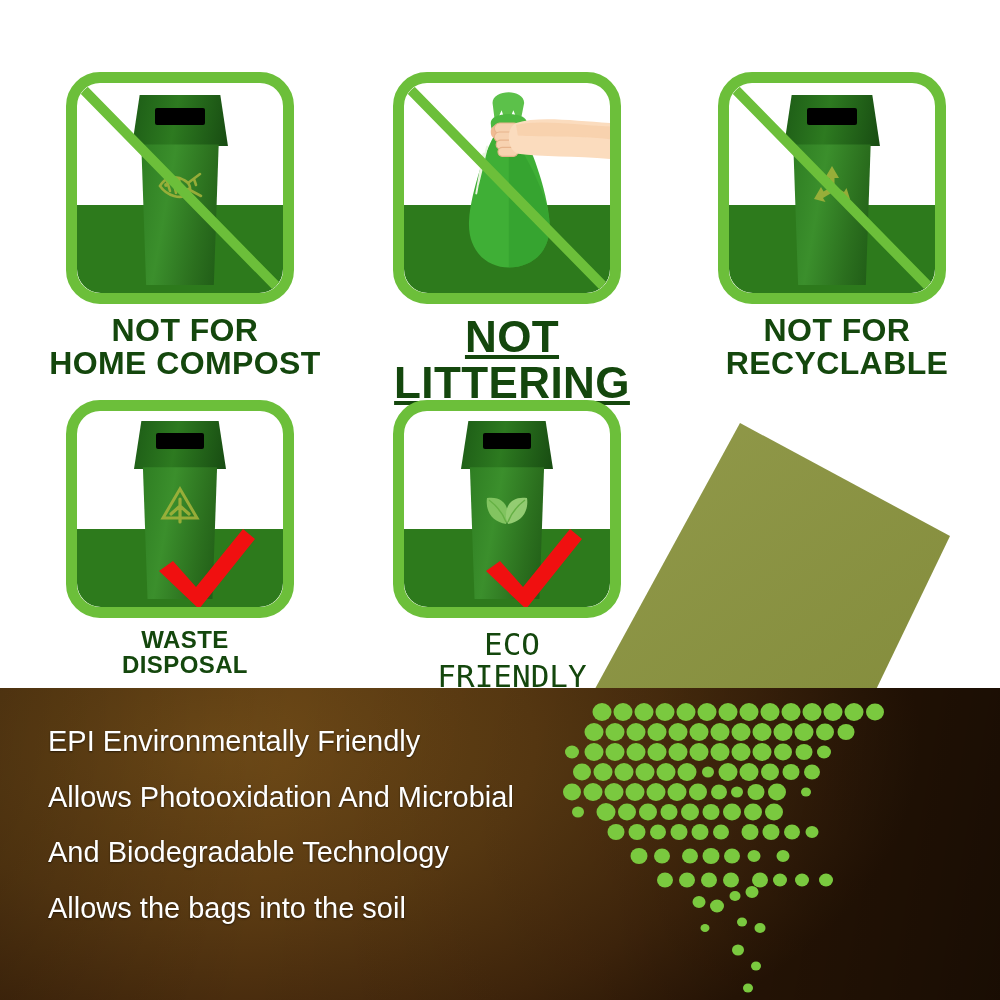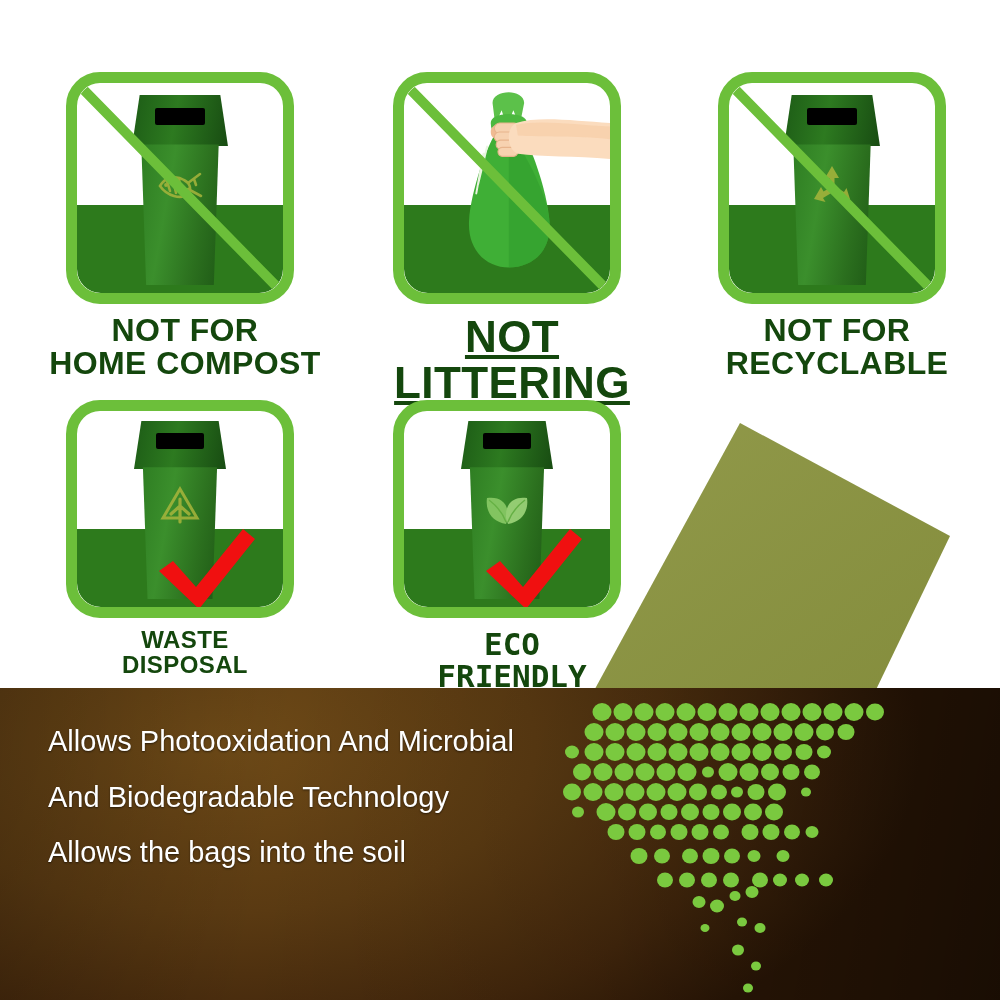--- a/index.html
+++ b/index.html
@@ -62,21 +62,21 @@
   
   .icon-label{
     position:absolute;left:50%;transform:translateX(-50%);
     text-align:center;
     color:#14470d;
     font-weight:700;
     line-height:1.04;
     white-space:pre-line;
     letter-spacing:.4px;
   }
-  .icon-label.mono{font-family:"DejaVu Sans Mono", monospace;letter-spacing:0px;font-weight:700;}
+  .icon-label.mono{font-family:"DejaVu Sans Mono", monospace;letter-spacing:0px;font-weight:400;}
 
   
   .hand-bag{position:absolute;left:0;top:0;width:100%;height:100%;}
 
   
   .olive-bag{position:absolute;left:590px;top:408px;width:410px;height:290px;}
 
   
   .soil{
     position:absolute;left:0;top:688px;width:1000px;height:312px;
@@ -412,19 +412,20 @@
             <ellipse cx="756" cy="278" rx="5" ry="4.5"></ellipse>
         </g>
 
         <g>
             <ellipse cx="748" cy="300" rx="5" ry="4.5"></ellipse>
           </g>
       </g>
     </svg>
 
     <div class="soil-text">
+      <div>EPI Environmentally Friendly</div>
       <div>Allows Photooxidation And Microbial</div>
       <div>And Biodegradable Technology</div>
       <div>Allows the bags into the soil</div>
     </div>
   </div>
 
 </div>
 
 </body></html>

